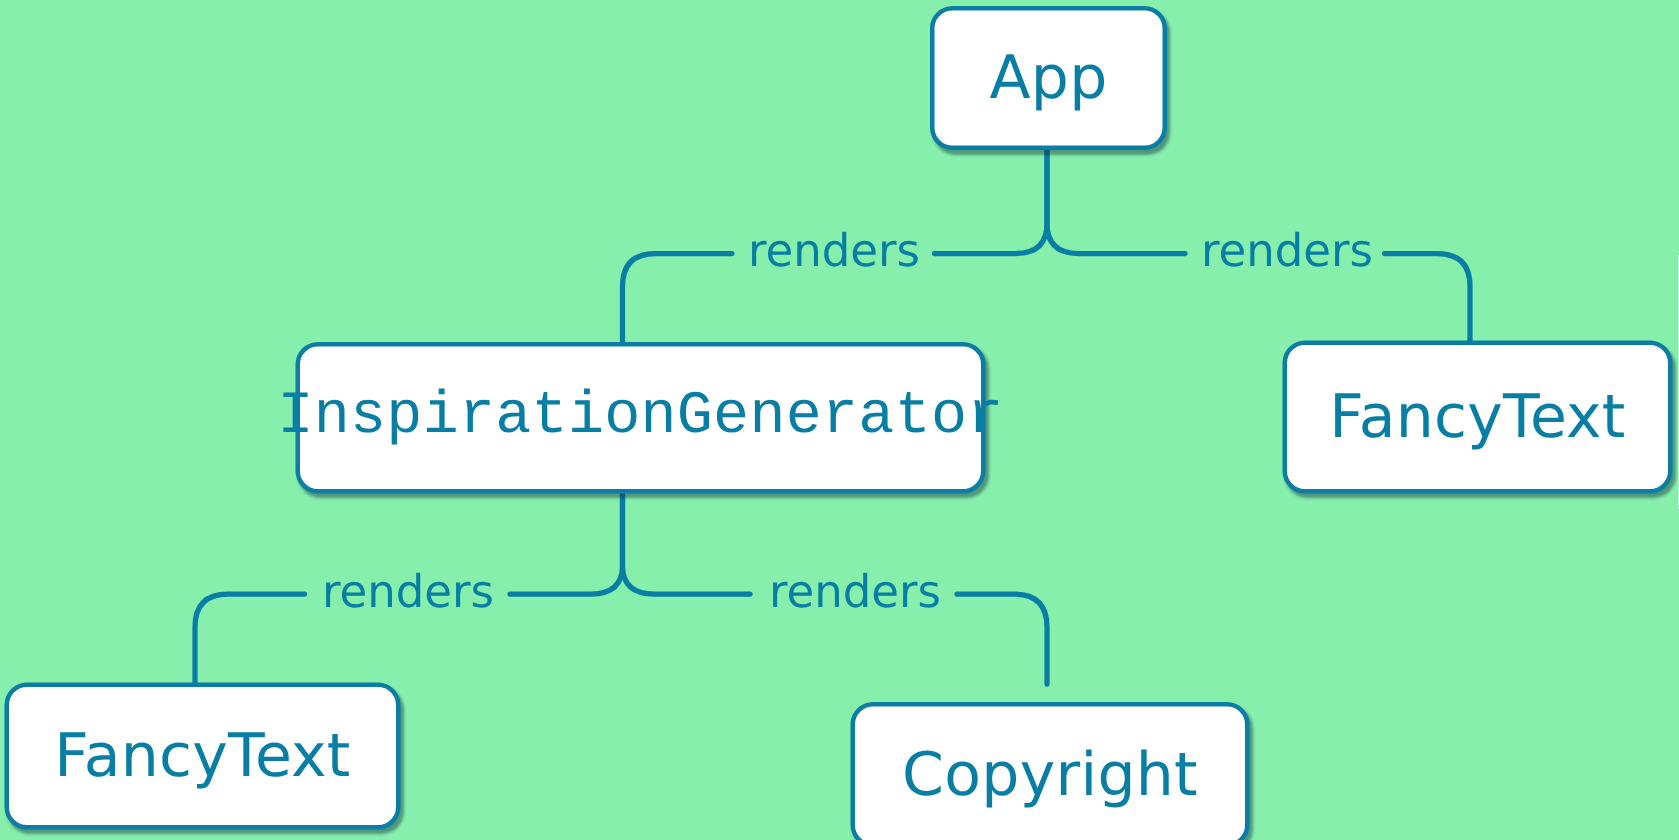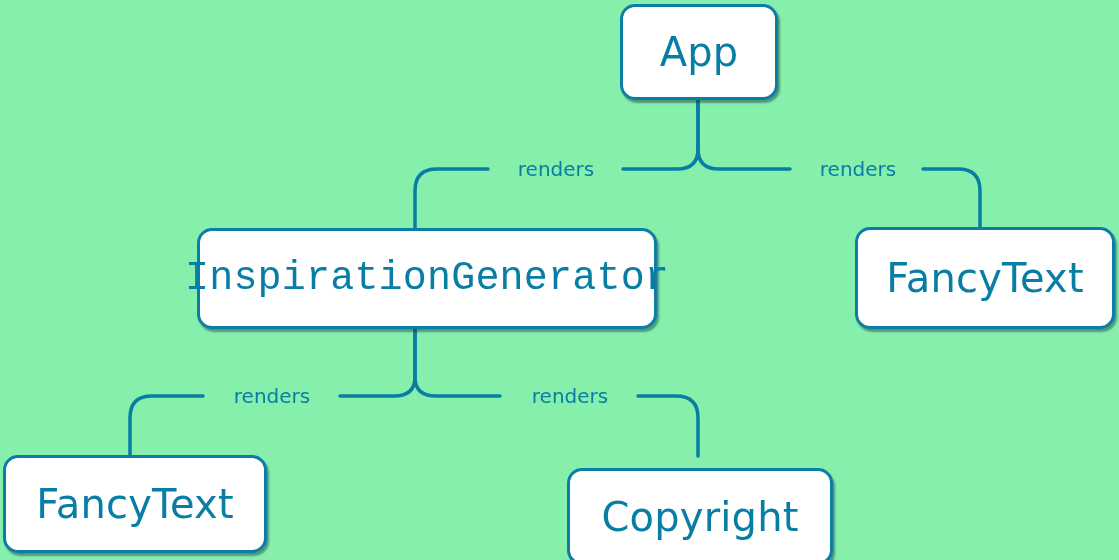--- a/index.html
+++ b/index.html
@@ -44,21 +44,21 @@
   }
   .node-app            { left: 620px; top: 4px;   width: 158px; height: 96px; }
   .node-ig             { left: 197px; top: 228px; width: 460px; height: 101px; font-family: Liberation Mono, monospace; }
   .node-fancy-top      { left: 855px; top: 227px; width: 260px; height: 102px; }
   .node-fancy-bottom   { left: 3px;   top: 455px; width: 264px; height: 98px; }
   .node-copyright      { left: 567px; top: 468px; width: 266px; height: 97px; text-align: center; }
   .edge-label {
     position: absolute;
     transform: translate(-50%, -52%);
     color: #087ea4;
-    font-size: 20px;
+    font-size: 30px;
     font-weight: 500;
     white-space: nowrap;
     line-height: 1;
   }
   .edge-label-1 { left: 556px; top: 169px; }
   .edge-label-2 { left: 858px; top: 169px; }
   .edge-label-3 { left: 272px; top: 396px; }
   .edge-label-4 { left: 570px; top: 396px; }
 </style>
 </head>

